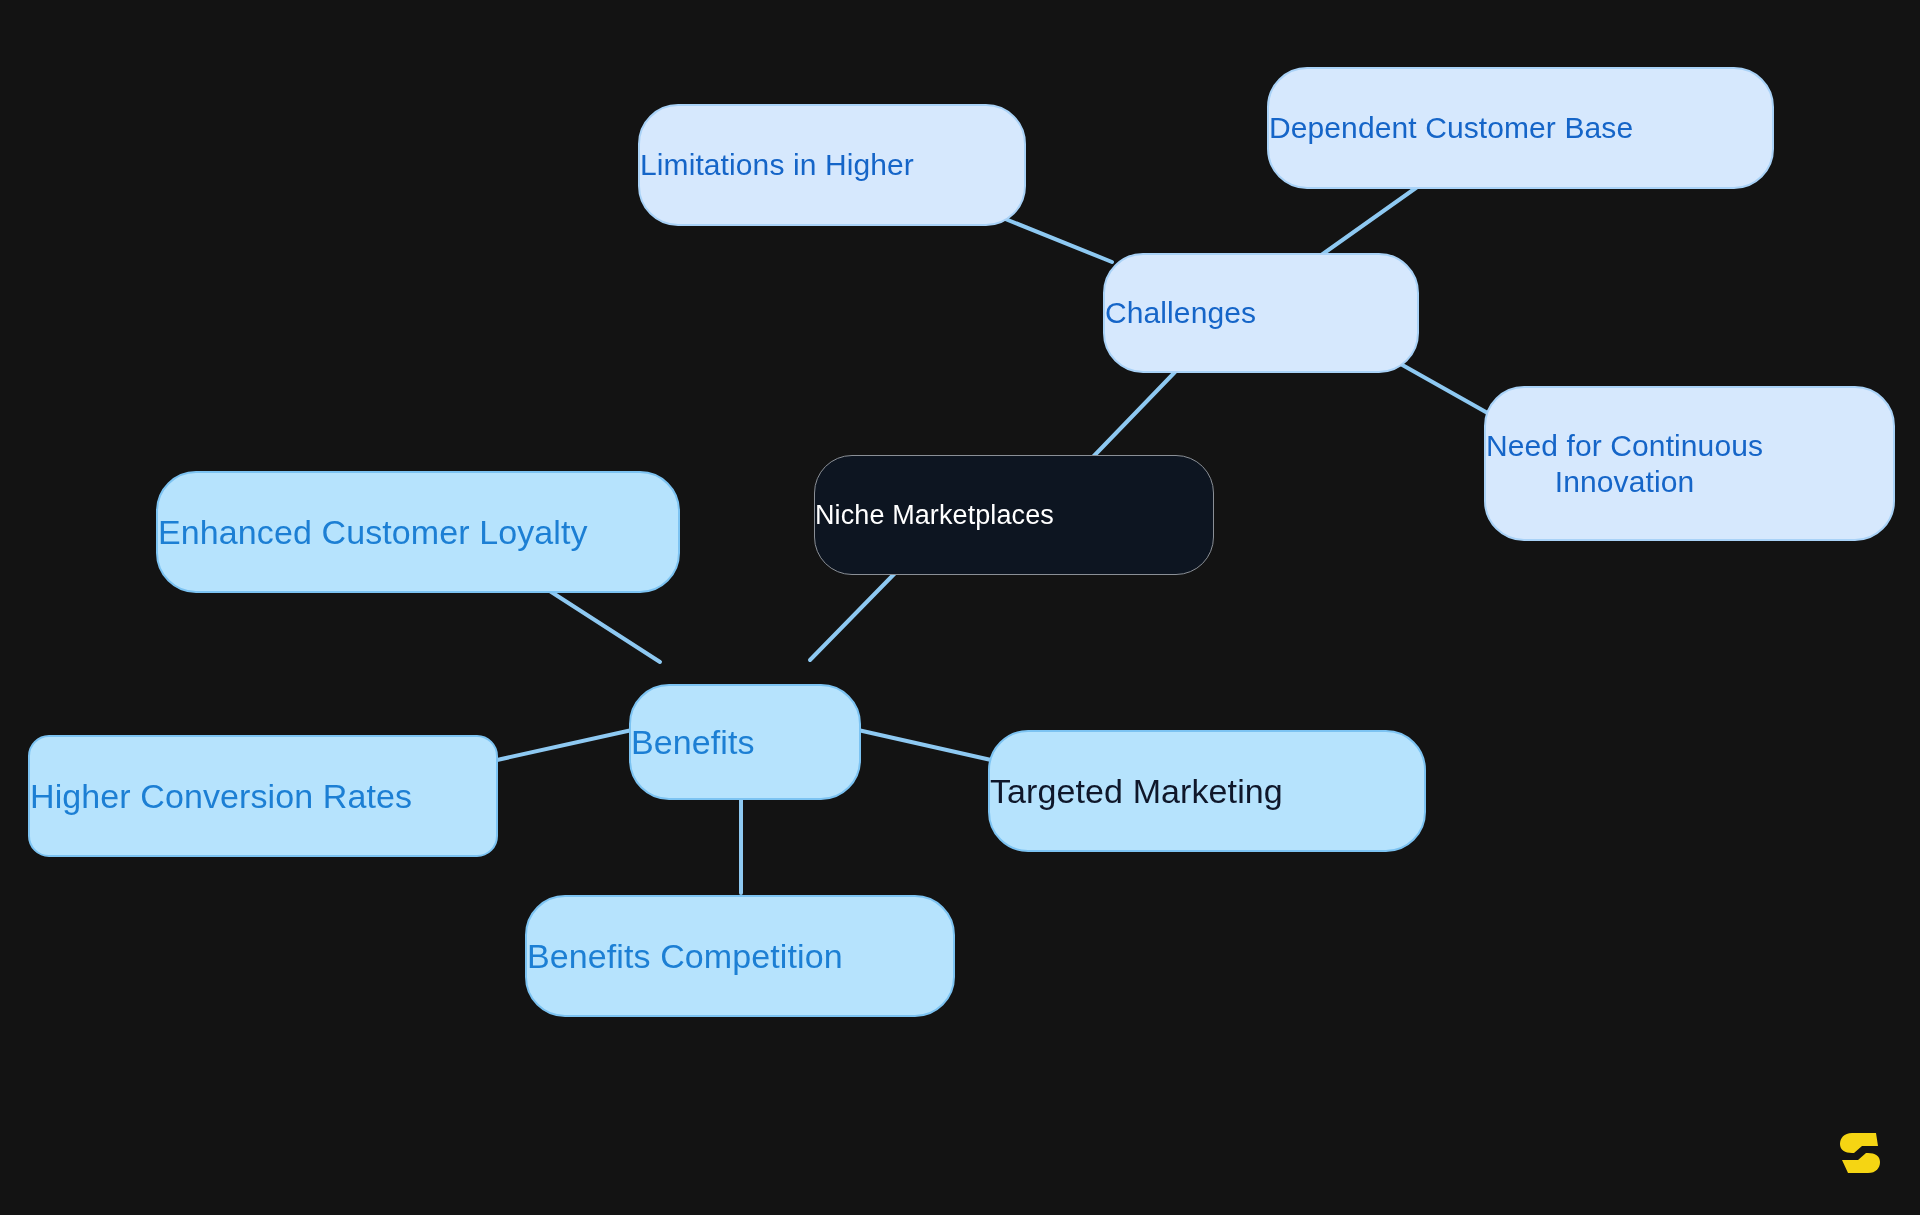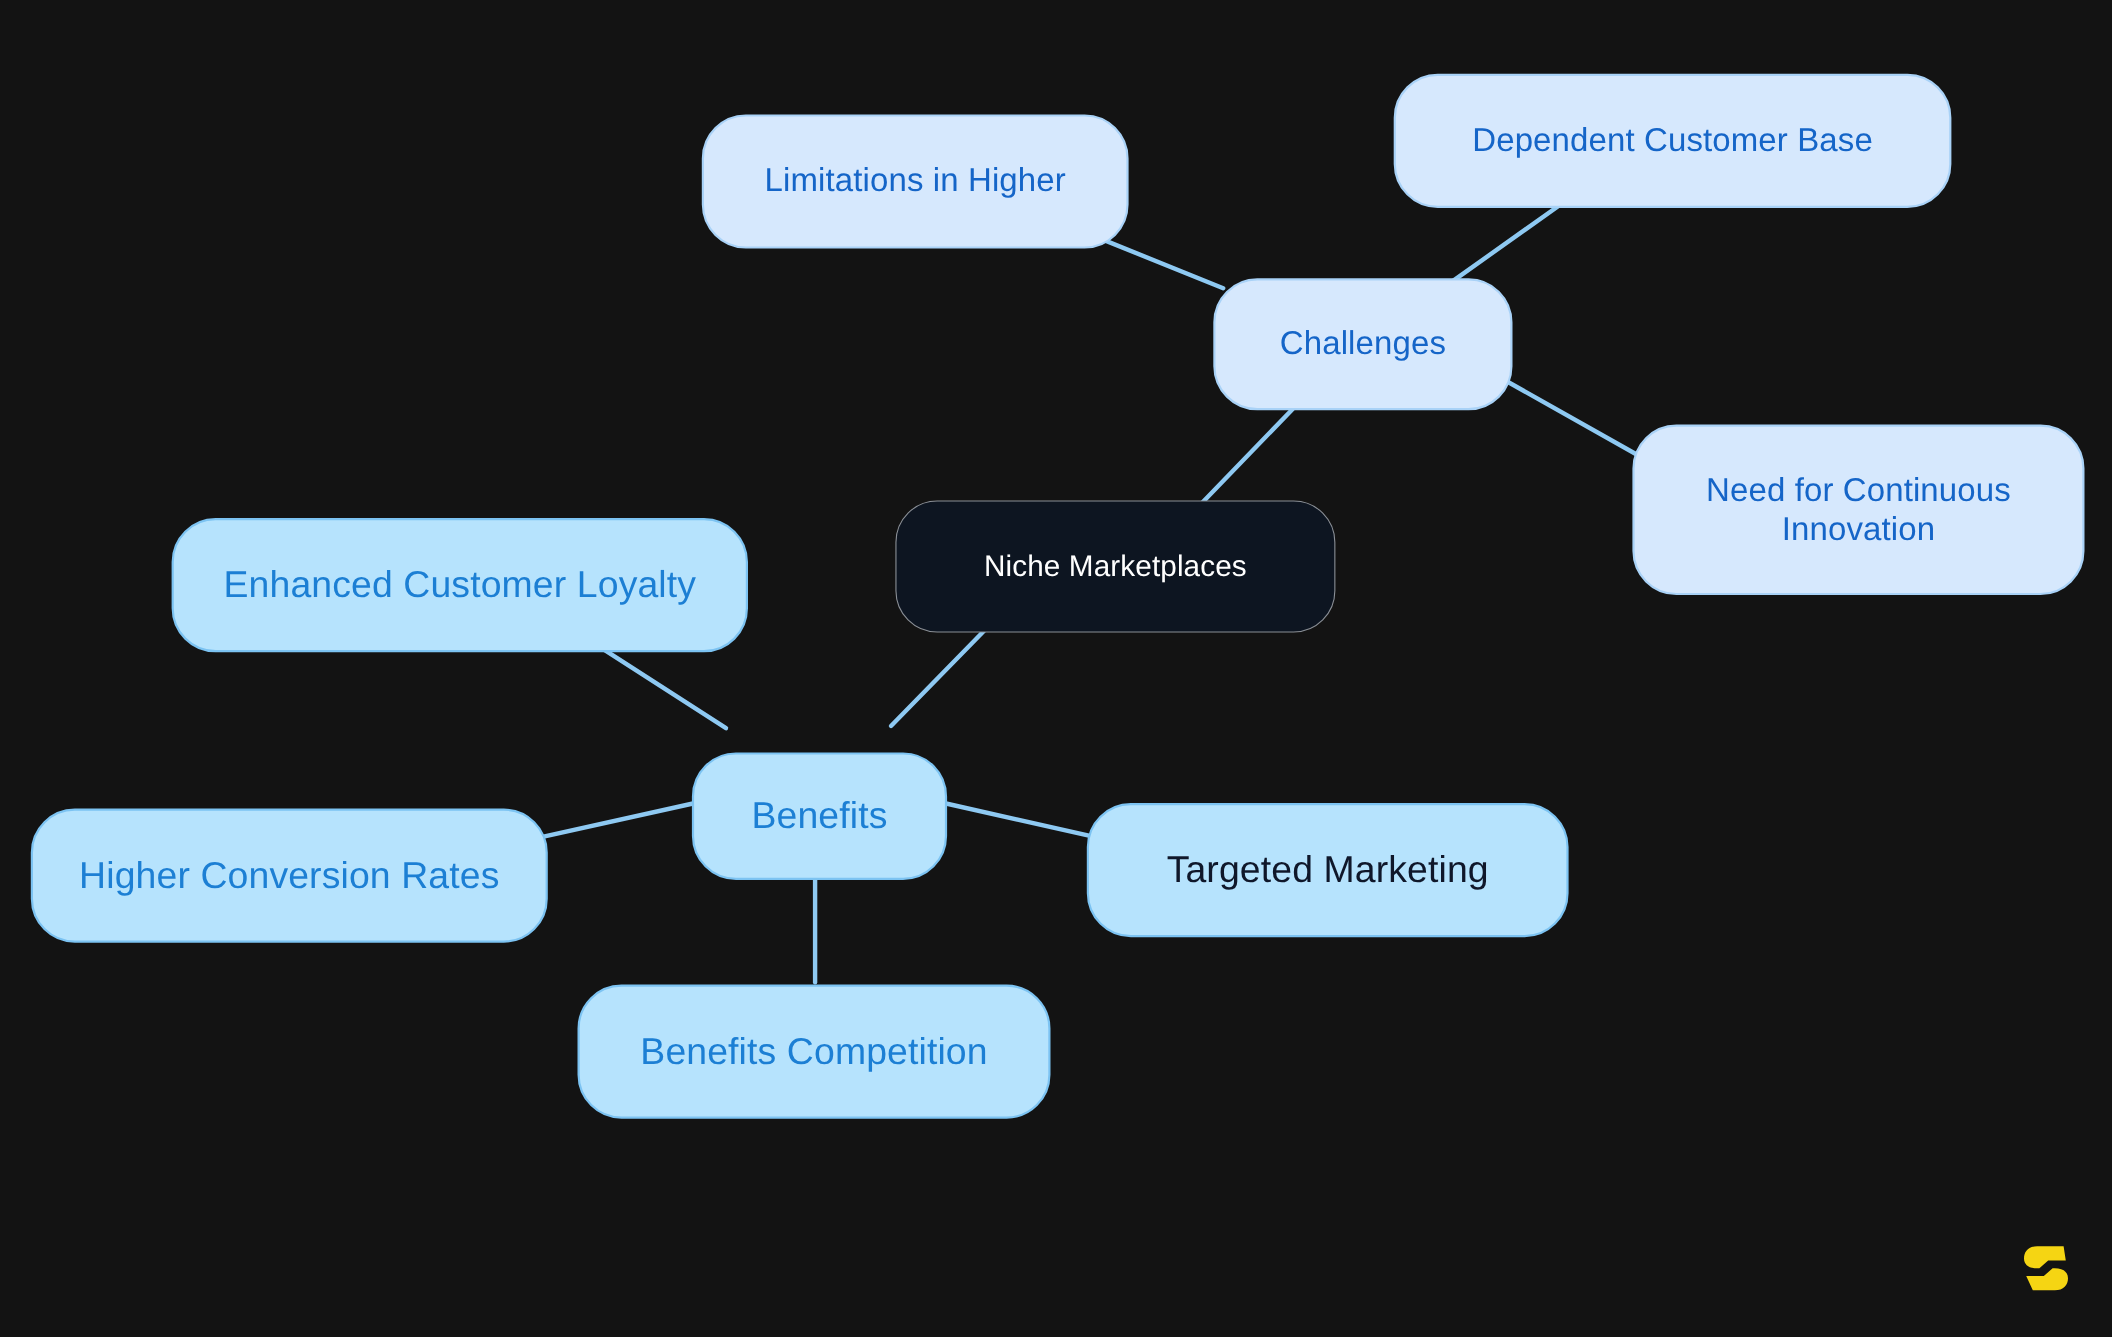--- a/index.html
+++ b/index.html
@@ -21,21 +21,20 @@
     top: 0;
     width: 1920px;
     height: 1215px;
     pointer-events: none;
   }
   .node {
     position: absolute;
     box-sizing: border-box;
     display: flex;
     align-items: center;
-    justify-content: center;
     text-align: center;
     border-radius: 40px;
     line-height: 1.20;
     white-space: pre-line;
     letter-spacing: 0.1px;
   }
   .node-root {
     background: #0d1521;
     border: 1.6px solid #8a8f96;
     color: #ffffff;
@@ -74,28 +73,28 @@
       <line x1="1320" y1="256" x2="1420" y2="185" stroke="#8ec9f2" stroke-width="4" stroke-linecap="round"></line>
       <line x1="1358" y1="340" x2="1500" y2="420" stroke="#8ec9f2" stroke-width="4" stroke-linecap="round"></line>
       <line x1="660" y1="662" x2="542" y2="586" stroke="#8ec9f2" stroke-width="4" stroke-linecap="round"></line>
       <line x1="632" y1="730" x2="488" y2="762" stroke="#8ec9f2" stroke-width="4" stroke-linecap="round"></line>
       <line x1="741" y1="762" x2="741" y2="893" stroke="#8ec9f2" stroke-width="4" stroke-linecap="round"></line>
       <line x1="858" y1="730" x2="1000" y2="762" stroke="#8ec9f2" stroke-width="4" stroke-linecap="round"></line>
     </svg>
 
   <div id="node-layer">
       <div class="node node-root" style="left: 814px; top: 455px; width: 400px; height: 120px; background: rgb(13, 21, 33); border-color: rgb(138, 143, 150); color: rgb(255, 255, 255);"><span>Niche Marketplaces</span></div>
-      <div class="node node-branch-light" style="left: 1103px; top: 253px; width: 272px; height: 120px; background: rgb(214, 232, 253); border-color: rgb(169, 210, 247); color: rgb(21, 101, 200);"><span>Challenges</span></div>
+      <div class="node node-branch-light" style="left: 1103px; top: 253px; width: 316px; height: 120px; background: rgb(214, 232, 253); border-color: rgb(169, 210, 247); color: rgb(21, 101, 200);"><span>Challenges</span></div>
       <div class="node node-branch-light" style="left: 638px; top: 104px; width: 388px; height: 122px; background: rgb(214, 232, 253); border-color: rgb(169, 210, 247); color: rgb(21, 101, 200);"><span>Limitations in Higher</span></div>
       <div class="node node-branch-light" style="left: 1267px; top: 67px; width: 507px; height: 122px; background: rgb(214, 232, 253); border-color: rgb(169, 210, 247); color: rgb(21, 101, 200);"><span>Dependent Customer Base</span></div>
       <div class="node node-branch-light" style="left: 1484px; top: 386px; width: 411px; height: 155px; background: rgb(214, 232, 253); border-color: rgb(169, 210, 247); color: rgb(21, 101, 200);"><span>Need for Continuous
 Innovation</span></div>
       <div class="node node-branch-strong" style="left: 629px; top: 684px; width: 232px; height: 116px; background: rgb(182, 227, 253); border-color: rgb(124, 195, 242); color: rgb(28, 127, 212);"><span>Benefits</span></div>
       <div class="node node-branch-strong" style="left: 156px; top: 471px; width: 524px; height: 122px; background: rgb(182, 227, 253); border-color: rgb(124, 195, 242); color: rgb(28, 127, 212);"><span>Enhanced Customer Loyalty</span></div>
-      <div class="node node-branch-strong" style="left: 28px; top: 735px; width: 470px; height: 122px; background: rgb(182, 227, 253); border-color: rgb(124, 195, 242); color: rgb(28, 127, 212);"><span>Higher Conversion Rates</span></div>
+      <div class="node node-branch-strong" style="left: 28px; top: 735px; width: 470px; height: 122px; background: rgb(182, 227, 253); border-color: rgb(124, 195, 242); color: rgb(28, 127, 212); border-radius: 21px;"><span>Higher Conversion Rates</span></div>
       <div class="node node-branch-strong" style="left: 525px; top: 895px; width: 430px; height: 122px; background: rgb(182, 227, 253); border-color: rgb(124, 195, 242); color: rgb(28, 127, 212);"><span>Benefits Competition</span></div>
       <div class="node node-branch-strong" style="left: 988px; top: 730px; width: 438px; height: 122px; background: rgb(182, 227, 253); border-color: rgb(124, 195, 242); color: #0f172a;"><span>Targeted Marketing</span></div>
     </div>
 
   <svg id="logo" viewBox="0 0 44 48" xmlns="http://www.w3.org/2000/svg">
     <path d="M38 4 H14 C6 4 2 9 2 15 C2 21 7 24 14 24 H28 L20 31 H4 L10 44 H30 C38 44 42 39 42 33 C42 27 37 24 30 24 H16 L24 17 H40 Z" fill="#f5d513"></path>
   </svg>
 
 </div>
 

